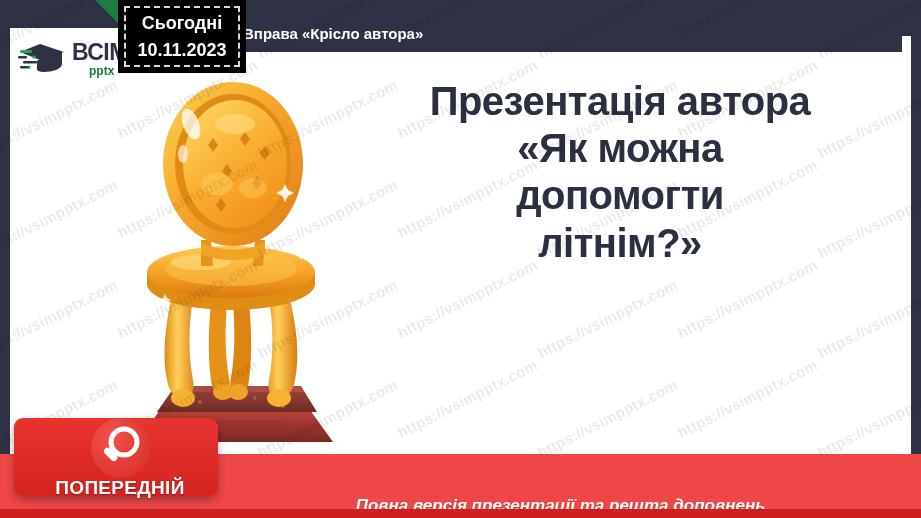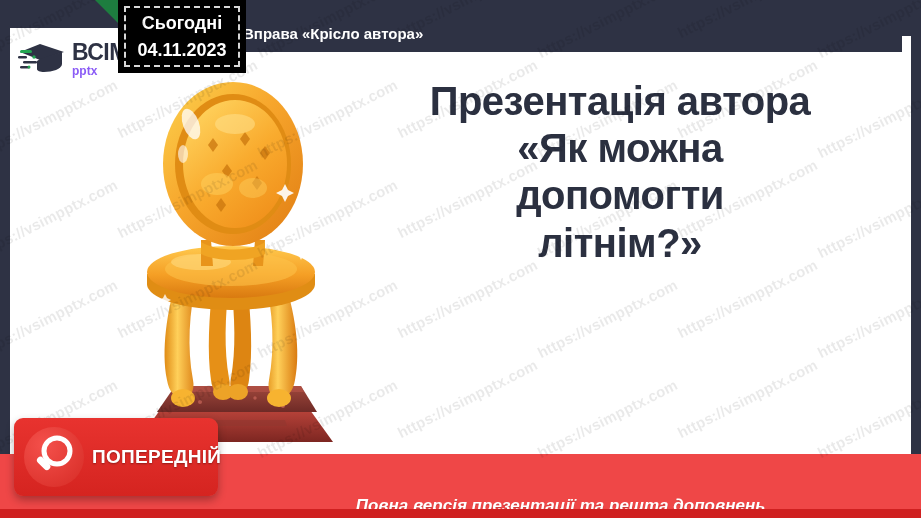--- a/index.html
+++ b/index.html
@@ -45,21 +45,21 @@
     position:absolute;left:10px;top:28px;
     width:150px;height:62px;
     background:#ffffff;
     z-index:20;
     display:flex;align-items:center;
     padding-left:8px;
   }
   .logo-mark{position:relative;width:52px;height:40px;flex:0 0 52px;}
   .logo-text{display:flex;flex-direction:column;line-height:1;margin-left:2px;}
   .logo-main{font-size:23px;font-weight:700;color:#2e3244;letter-spacing:-.5px;}
-  .logo-sub{font-size:12px;font-weight:600;color:#8b5cf6;margin-top:1px;}
+  .logo-sub{font-size:12px;font-weight:600;color:#15803d;margin-top:1px;margin-left:17px;}
 
   
   .date-badge{
     position:absolute;left:118px;top:0px;
     width:128px;height:73px;
     background:#000000;
     z-index:30;
     display:flex;flex-direction:column;
     align-items:center;justify-content:center;
     color:#ffffff;
@@ -138,20 +138,21 @@
   
   .preview{
     position:absolute;
     left:14px;bottom:22px;
     width:204px;height:78px;
     background:linear-gradient(180deg,#e8332f 0%,#d52420 100%);
     border-radius:9px;
     z-index:45;
     display:flex;align-items:center;
     box-shadow:0 4px 9px rgba(0,0,0,.3);
+    flex-direction:column;
   }
   .preview .mag{
     position:relative;
     flex:0 0 60px;width:60px;height:60px;
     margin-left:10px;
     border-radius:50%;
     background:radial-gradient(circle at 34% 30%,#f4504b,#d62b25);
   }
   .preview .ptxt{
     margin-left:8px;
@@ -330,21 +331,21 @@
       </svg>
     </span>
     <span class="logo-text">
       <span class="logo-main">ВСІМ</span>
       <span class="logo-sub">pptx</span>
     </span>
   </div>
 
   <div class="date-badge">
     <span class="d1">Сьогодні</span>
-    <span class="d2">04.11.2023</span>
+    <span class="d2">10.11.2023</span>
   </div>
 
   <div class="banner">
     <div class="banner-inner">
       <div>Повна версія презентації та решта доповнень</div>
     </div>
   </div>
   <div class="banner-bottom"></div>
 
   <div class="preview">

